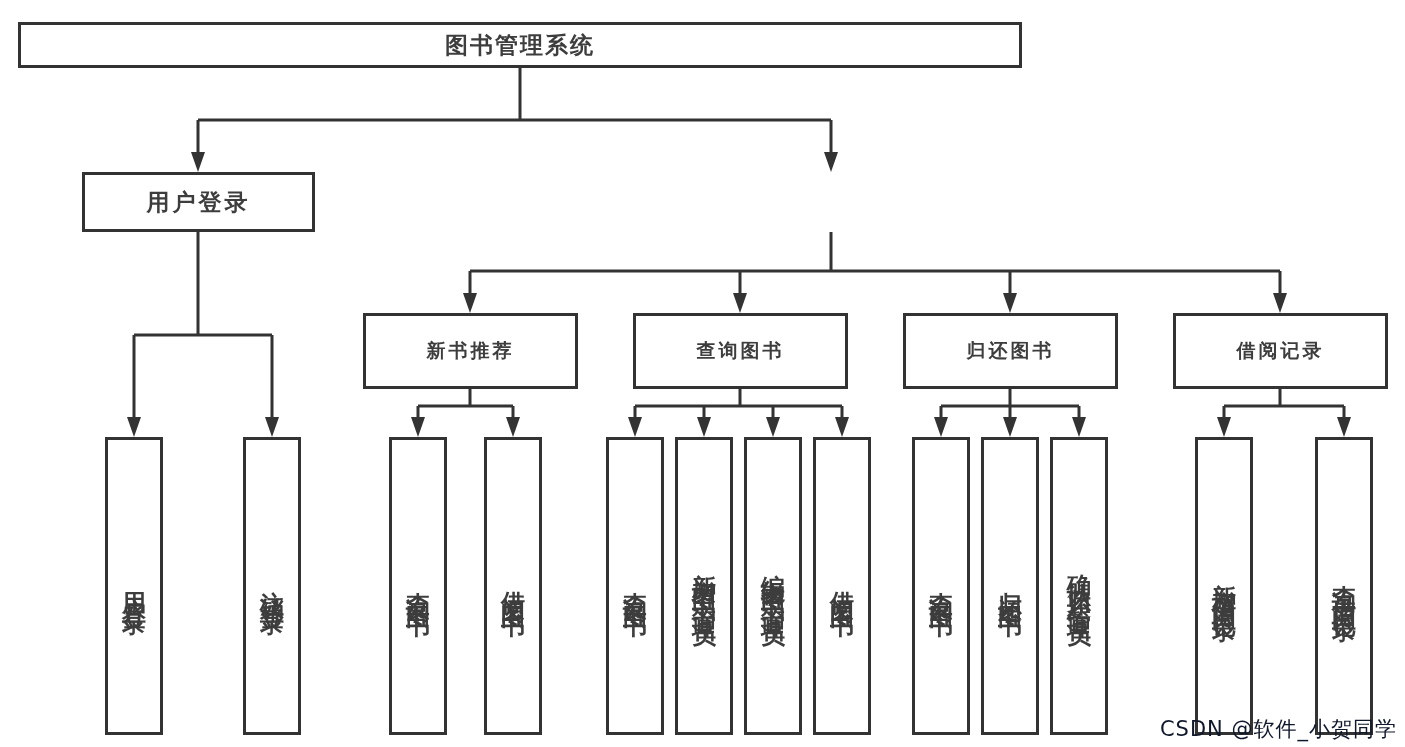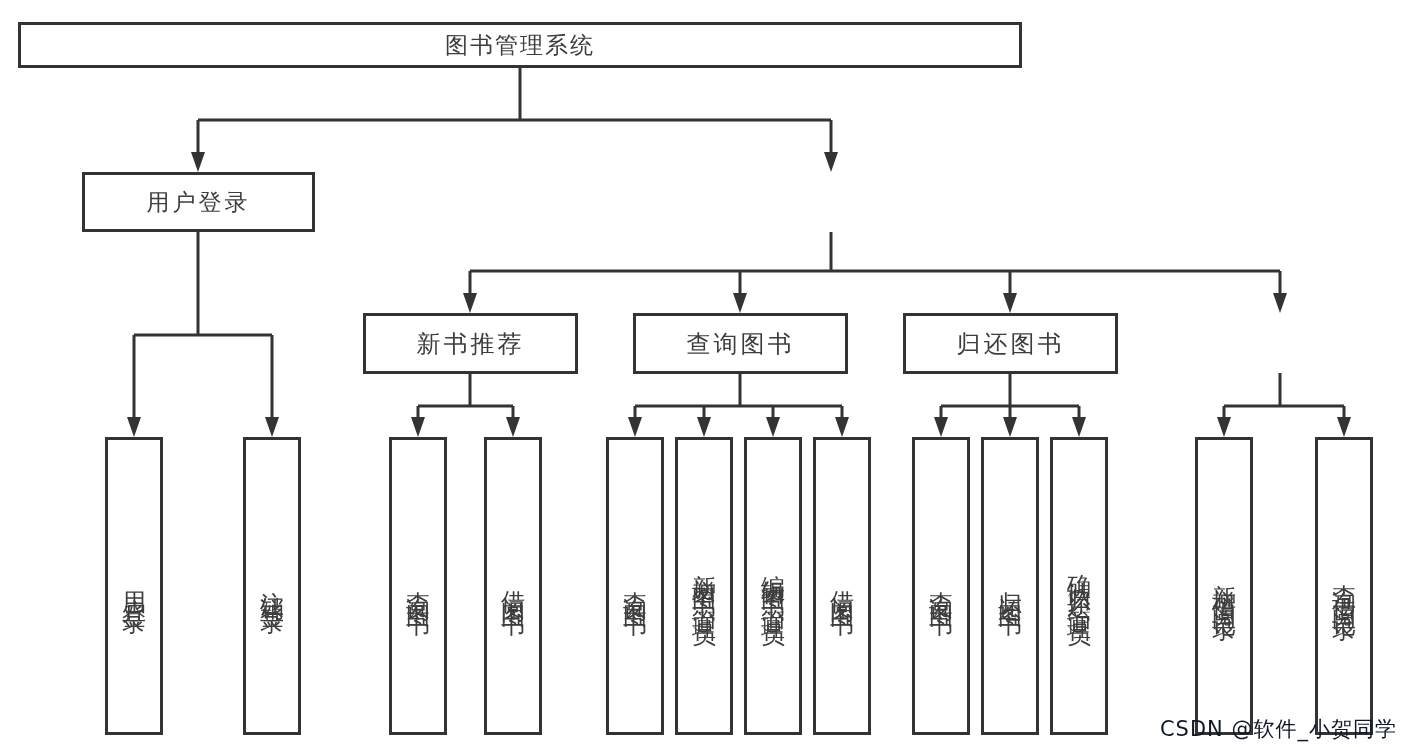--- a/index.html
+++ b/index.html
@@ -23,37 +23,38 @@
   }
   .box {
     position: absolute;
     box-sizing: border-box;
     border: 3px solid #333333;
     background: #ffffff;
     display: flex;
     align-items: center;
     justify-content: center;
     color: #3d3d3d;
+    font-weight: bold;
   }
   .root-box {
     left: 18px; top: 22px;
     width: 1004px; height: 46px;
     font-size: 23px;
     letter-spacing: 2px;
   }
   .l2-box {
     top: 172px;
     width: 233px; height: 60px;
     font-size: 23px;
     letter-spacing: 3px;
   }
   .l3-box {
     top: 313px;
-    width: 215px; height: 61px;
-    font-size: 24px;
+    width: 215px; height: 76px;
+    font-size: 19px;
     letter-spacing: 3px;
   }
   .leaf-box {
     top: 437px;
     width: 58px; height: 298px;
     font-size: 24px;
   }
   .leaf-box .vtext {
     writing-mode: vertical-rl;
     letter-spacing: 7px;
@@ -123,20 +124,23 @@
 
   <div class="box l3-box" style="left:363px">
     <span>新书推荐</span>
   </div>
   <div class="box l3-box" style="left:633px">
     <span>查询图书</span>
   </div>
   <div class="box l3-box" style="left:903px">
     <span>归还图书</span>
   </div>
+  <div class="box l3-box" style="left:1173px">
+    <span>借阅记录</span>
+  </div>
 
   <div class="box leaf-box" style="left:105px">
     <span class="vtext">用户登录</span>
   </div>
   <div class="box leaf-box" style="left:243px">
     <span class="vtext">注销登录</span>
   </div>
 
   <div class="box leaf-box" style="left:389px">
     <span class="vtext">查询图书</span>

